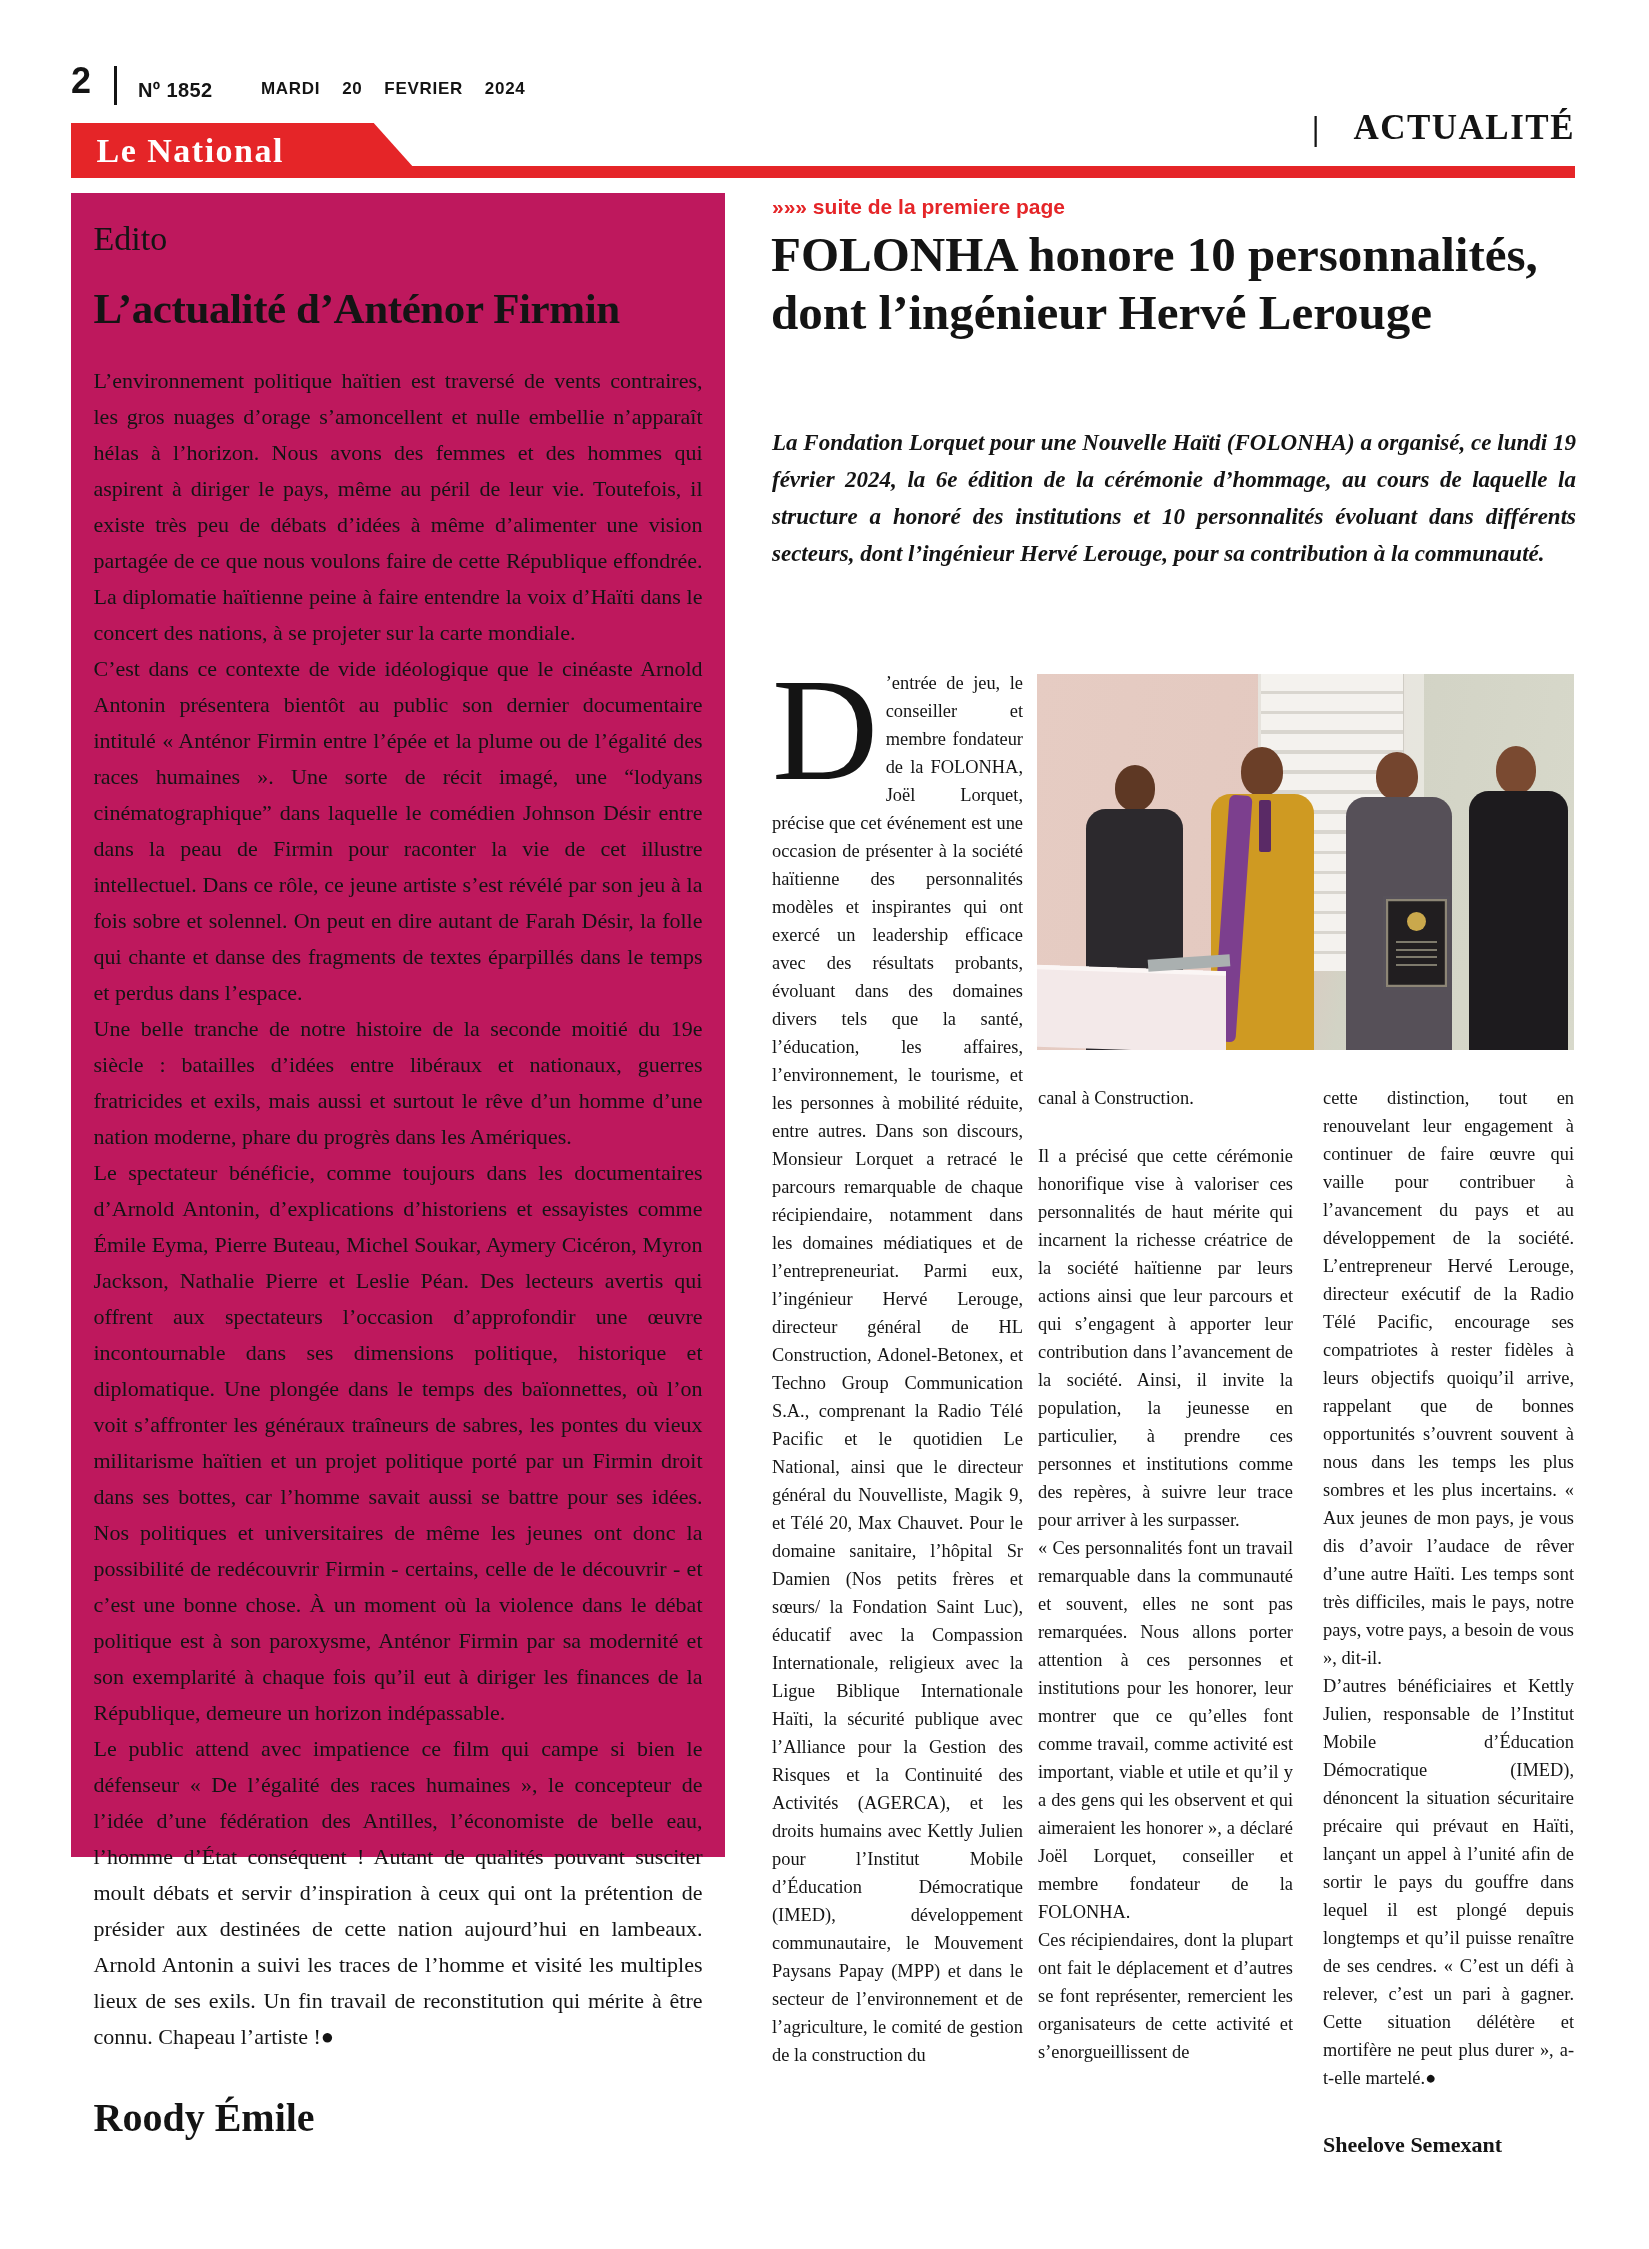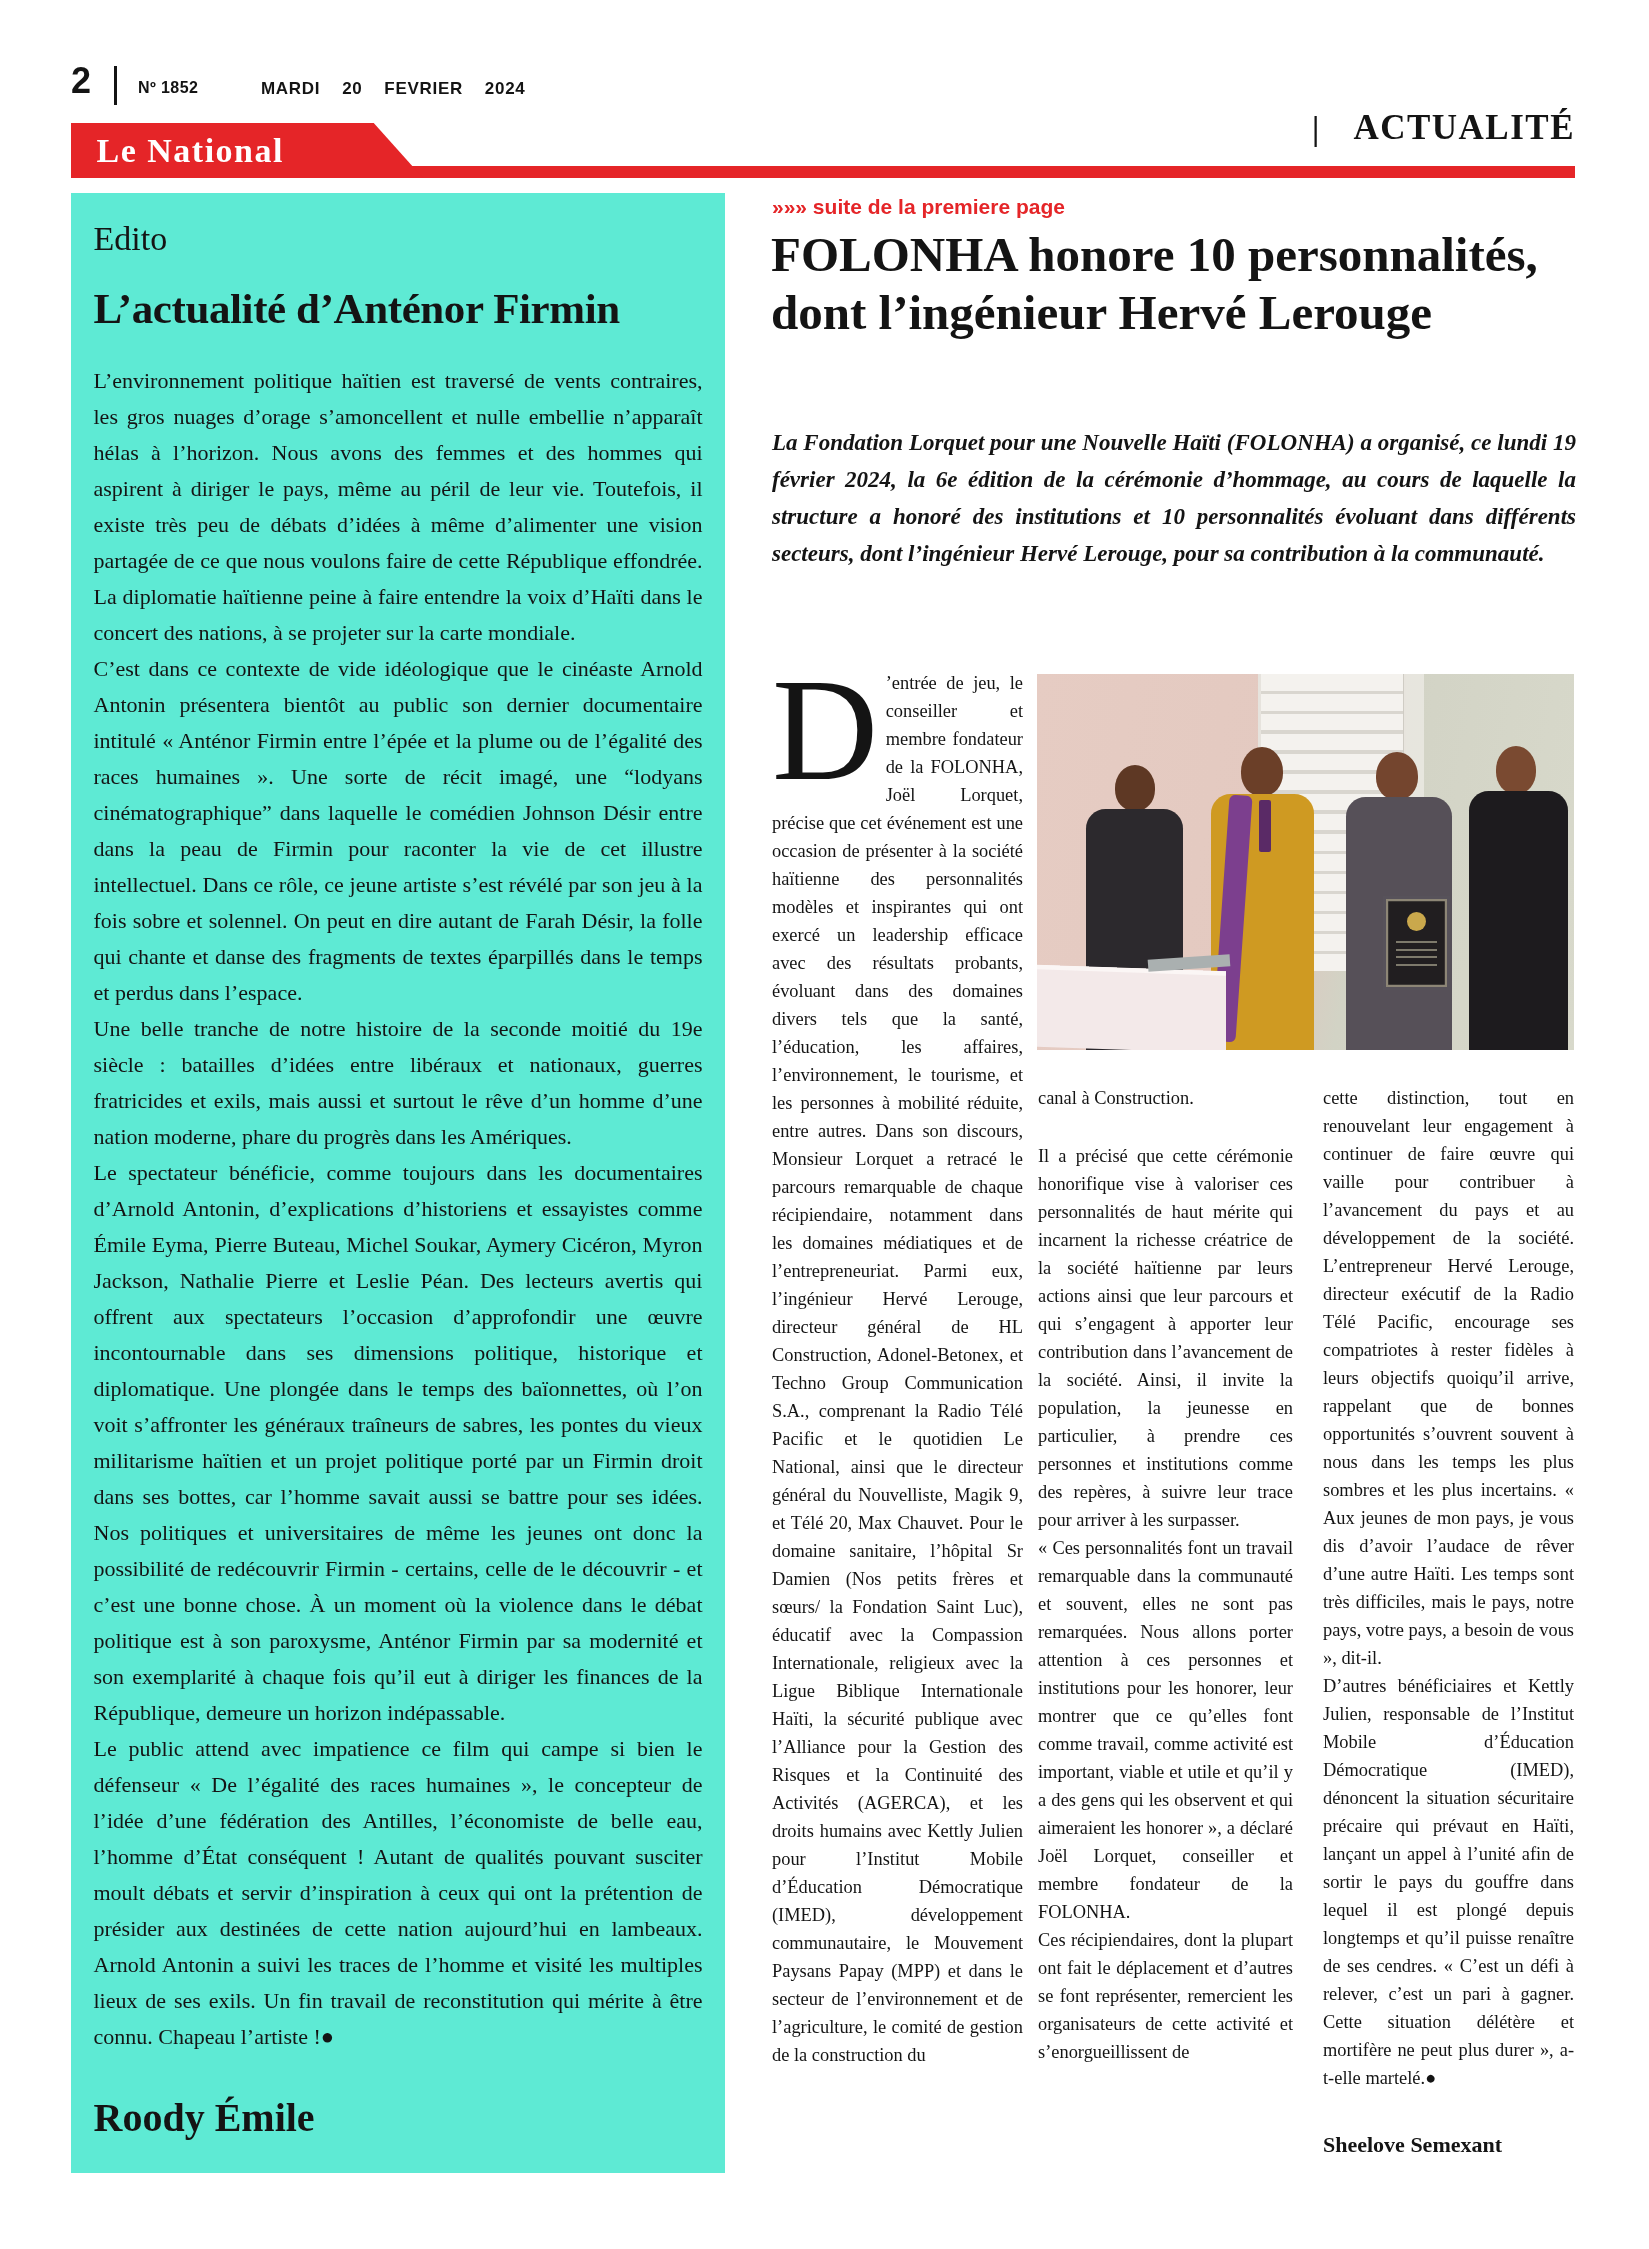--- a/index.html
+++ b/index.html
@@ -4,35 +4,35 @@
 <style>
   html,body{margin:0;padding:0;background:#ffffff;}
   .page{position:relative;width:1650px;height:2250px;background:#ffffff;overflow:hidden;
         font-family:"Liberation Serif","DejaVu Serif",serif;color:#141414;}
 
   
   .pagenum{position:absolute;left:71px;top:63px;font-family:"Liberation Sans","DejaVu Sans",sans-serif;
            font-weight:700;font-size:36px;line-height:1;}
   .pagenum-bar{position:absolute;left:114px;top:66px;width:3px;height:39px;background:#141414;}
   .issue{position:absolute;left:138px;top:79px;font-family:"Liberation Sans","DejaVu Sans",sans-serif;
-         font-weight:700;font-size:16px;letter-spacing:0.4px;}
+         font-weight:700;font-size:20px;letter-spacing:0.4px;}
   .hdate{position:absolute;left:261px;top:79px;font-family:"Liberation Sans","DejaVu Sans",sans-serif;
          font-weight:700;font-size:17px;letter-spacing:0.7px;word-spacing:16.5px;}
 
   .redbar{position:absolute;left:71px;top:166px;width:1504px;height:12px;background:#e52528;}
   .ribbon{position:absolute;left:71px;top:123px;width:352px;height:55px;background:#e52528;
           clip-path:polygon(0 0,86% 0,100% 100%,0 100%);}
   .brand{position:absolute;left:25.5px;top:0;height:55px;line-height:55px;color:#ffffff;
          font-weight:700;font-size:34px;letter-spacing:1.5px;}
   .section-wrap{position:absolute;right:75px;top:109px;display:flex;align-items:flex-end;gap:34px;}
   .sec-divider{font-weight:700;font-size:33px;line-height:1.1;}
   .sec-title{font-weight:700;font-size:35px;letter-spacing:1.5px;line-height:1.1;}
 
   
-  .edito-panel{position:absolute;left:71px;top:193px;width:654px;height:1980px;background:#5eead4;
+  .edito-panel{position:absolute;left:71px;top:193px;width:654px;height:1664px;background:#be185d;
                box-sizing:border-box;padding:27px 22.5px 0 22.5px;}
   .edito-kicker{font-size:34px;font-weight:400;margin:0;}
   .edito-title{font-size:43px;font-weight:700;margin:25.5px 0 0 0;letter-spacing:-0.4px;}
   .edito-body{margin-top:30px;font-size:22px;line-height:36px;text-align:justify;hyphens:auto;}
   .edito-body p{margin:0;}
   .edito-sign{margin-top:39px;font-size:40px;font-weight:700;}
 
   
   .kicker{position:absolute;left:772px;top:195px;color:#e52528;font-family:"Liberation Sans","DejaVu Sans",sans-serif;
           font-weight:700;font-size:21px;}

